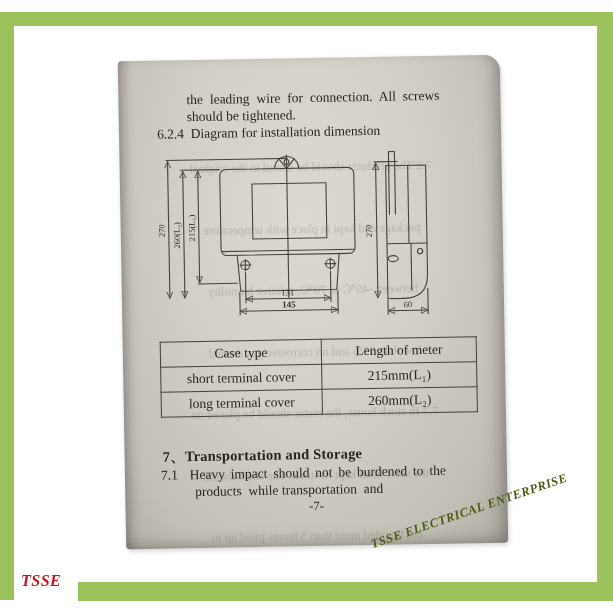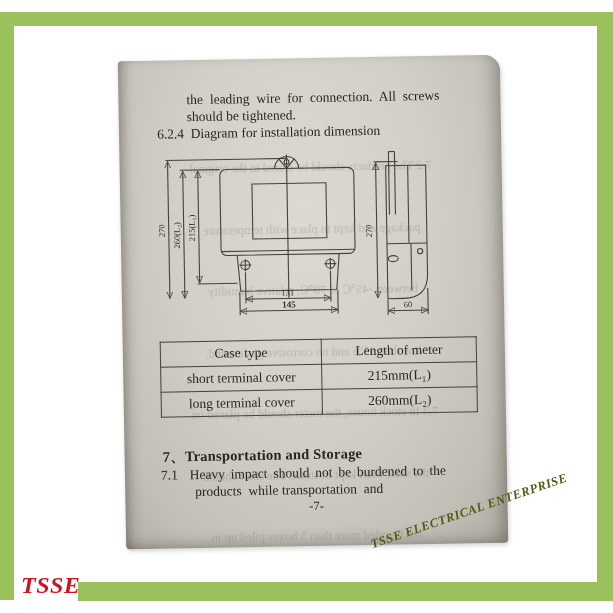--- a/index.html
+++ b/index.html
@@ -8,21 +8,21 @@
 
   
   .frame{position:absolute;background:#9ac15c;z-index:4;}
   .frame-top{left:0;top:12px;width:613px;height:14px;}
   .frame-left{left:0;top:12px;width:14px;height:588px;}
   .frame-right{left:597px;top:12px;width:16px;height:588px;}
   .frame-bottom{left:78px;top:582px;width:535px;height:19px;}
 
   
   .brand{position:absolute;left:21px;top:572px;z-index:5;color:#cf1220;
-         font-style:italic;font-weight:700;font-size:24px;letter-spacing:.5px;}
+         font-style:italic;font-weight:700;font-size:16px;letter-spacing:.5px;}
 
   
   .photo{position:absolute;left:122px;top:58px;width:382px;height:488px;z-index:1;
          transform:rotate(-1deg);border-radius:4px 16px 4px 4px;overflow:hidden;
          background:radial-gradient(ellipse at 48% 32%, #dcd9d1 0%, #d2cfc7 45%, #c3bfb7 80%, #b0aca4 100%);
          box-shadow:inset 10px 0 14px -8px rgba(60,56,48,.55), inset -12px -8px 18px -8px rgba(60,56,48,.45), 1px 2px 5px rgba(0,0,0,.18);}
 
   .pg{position:absolute;color:#28261f;font-size:13.5px;white-space:pre;z-index:3;}
   .intro1{left:68px;top:32px;word-spacing:3.5px;}
   .intro2{left:68px;top:49px;}

